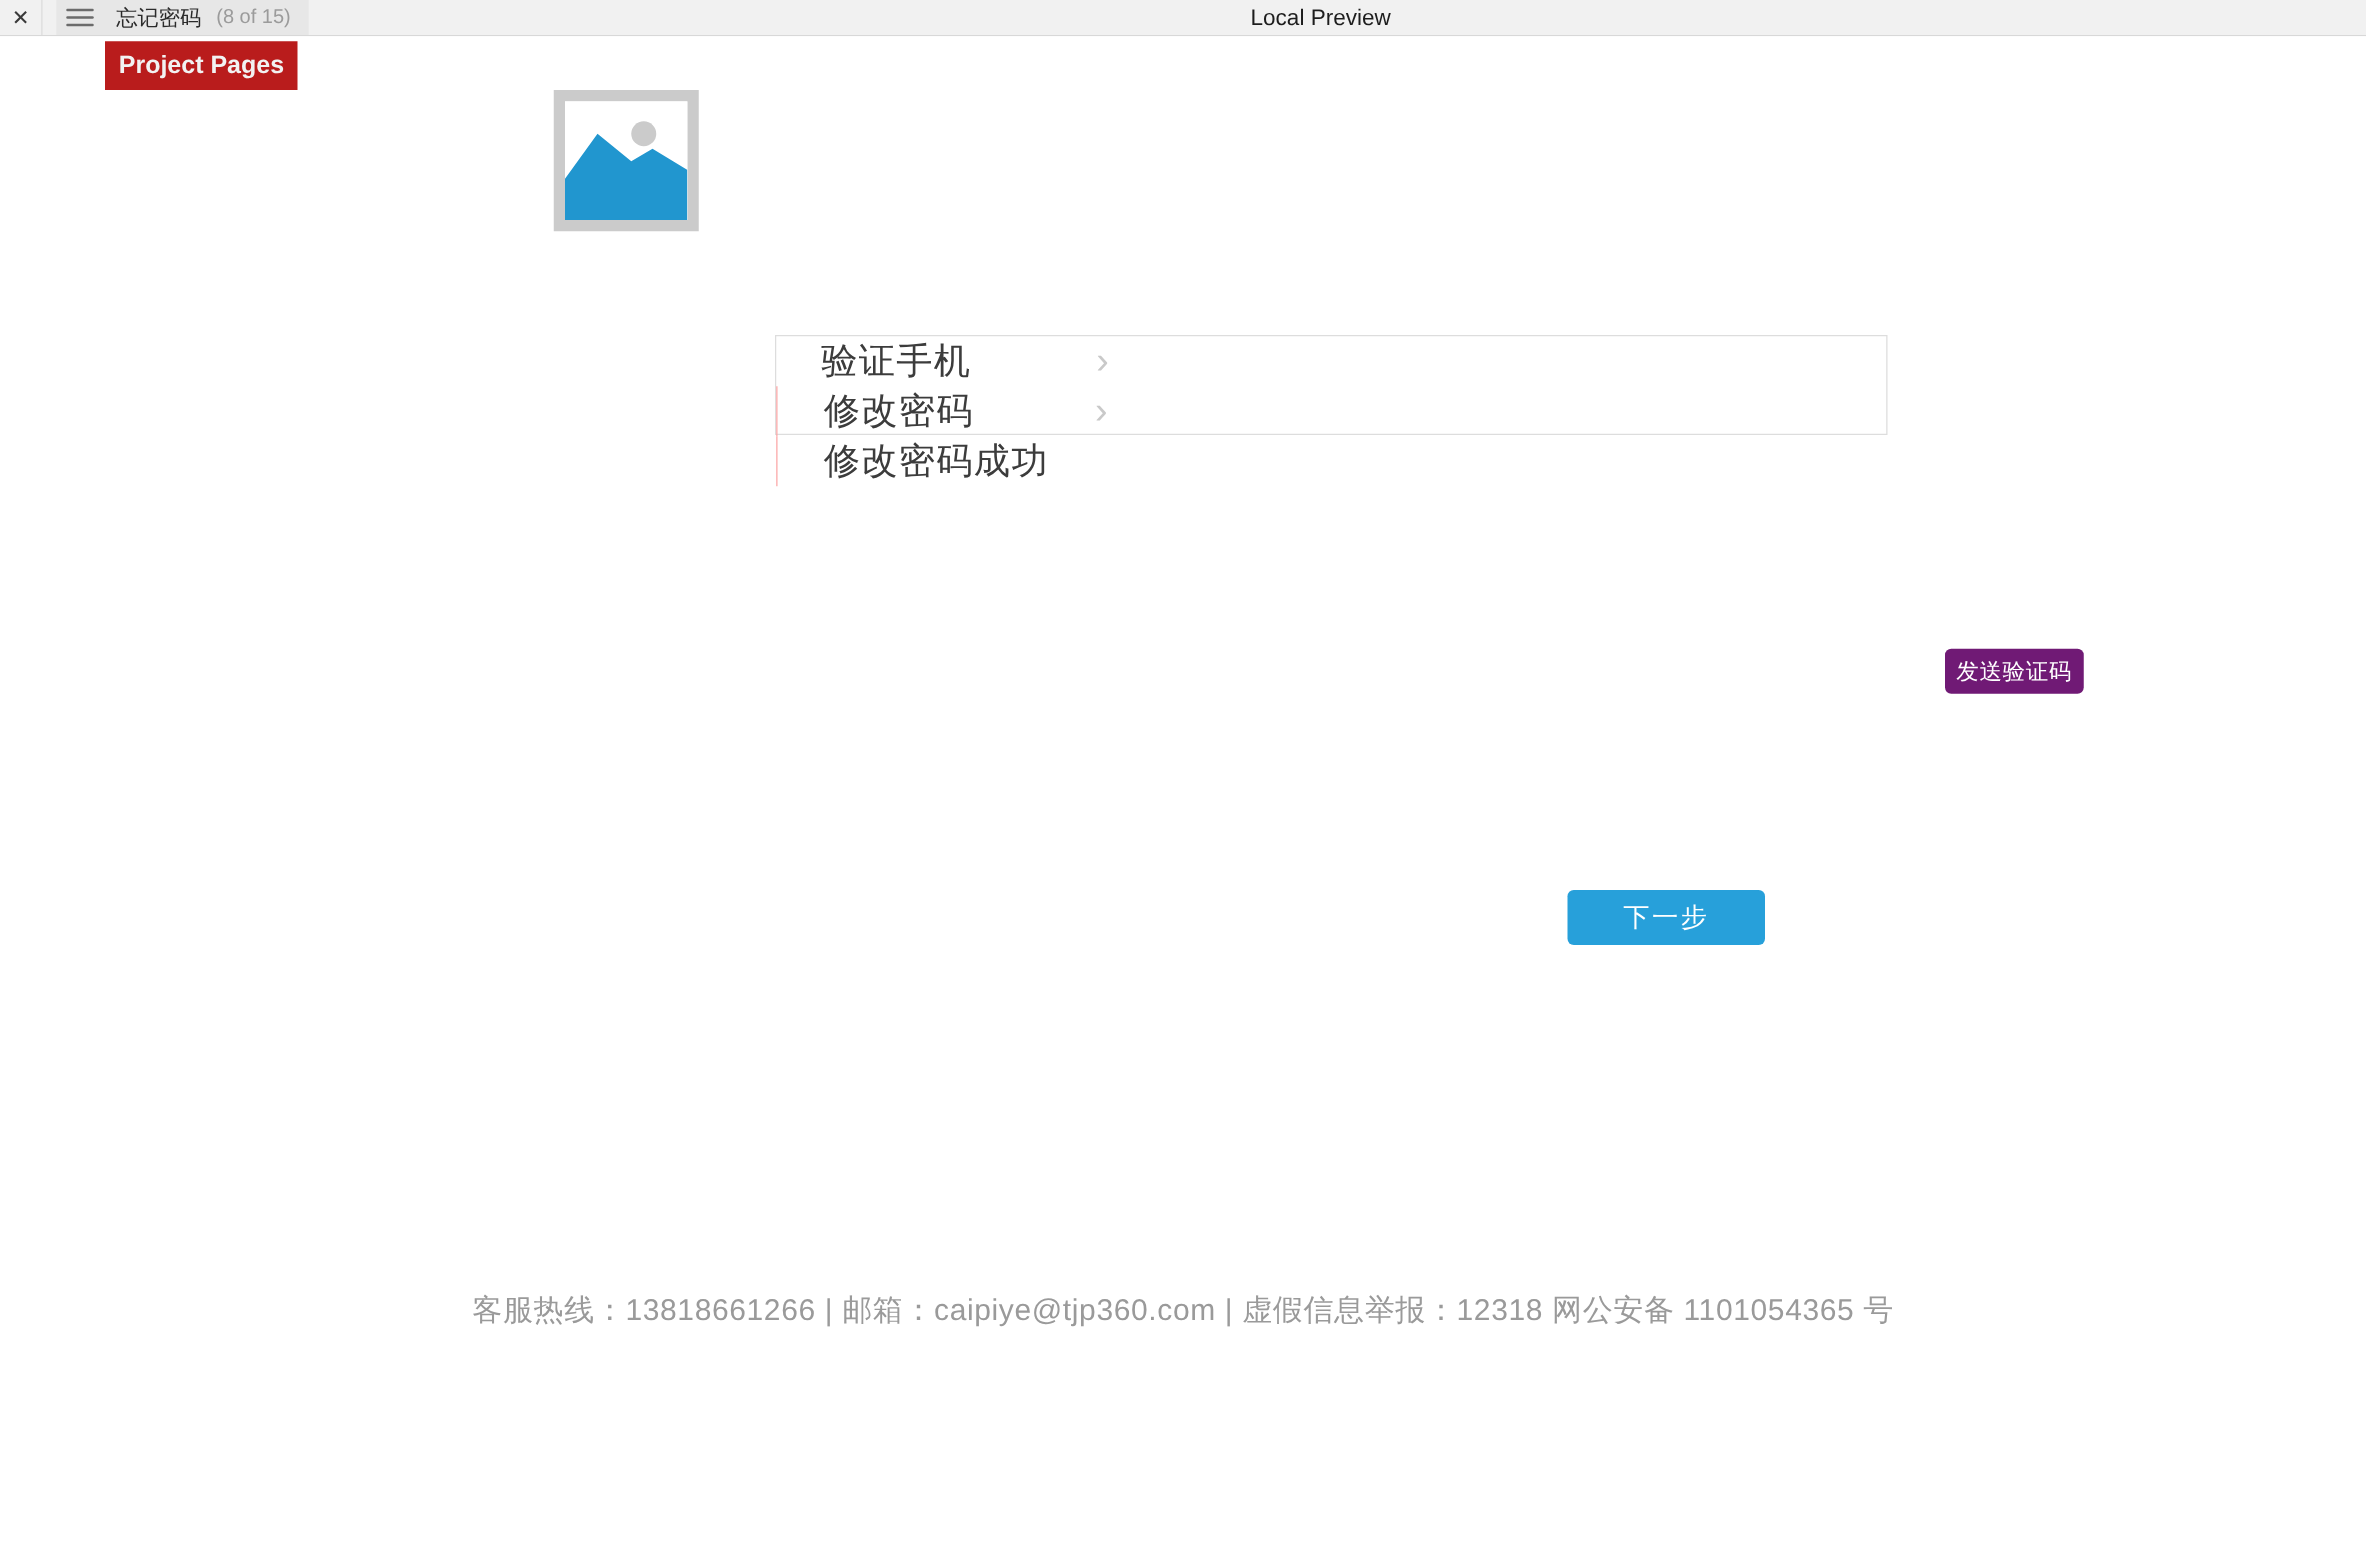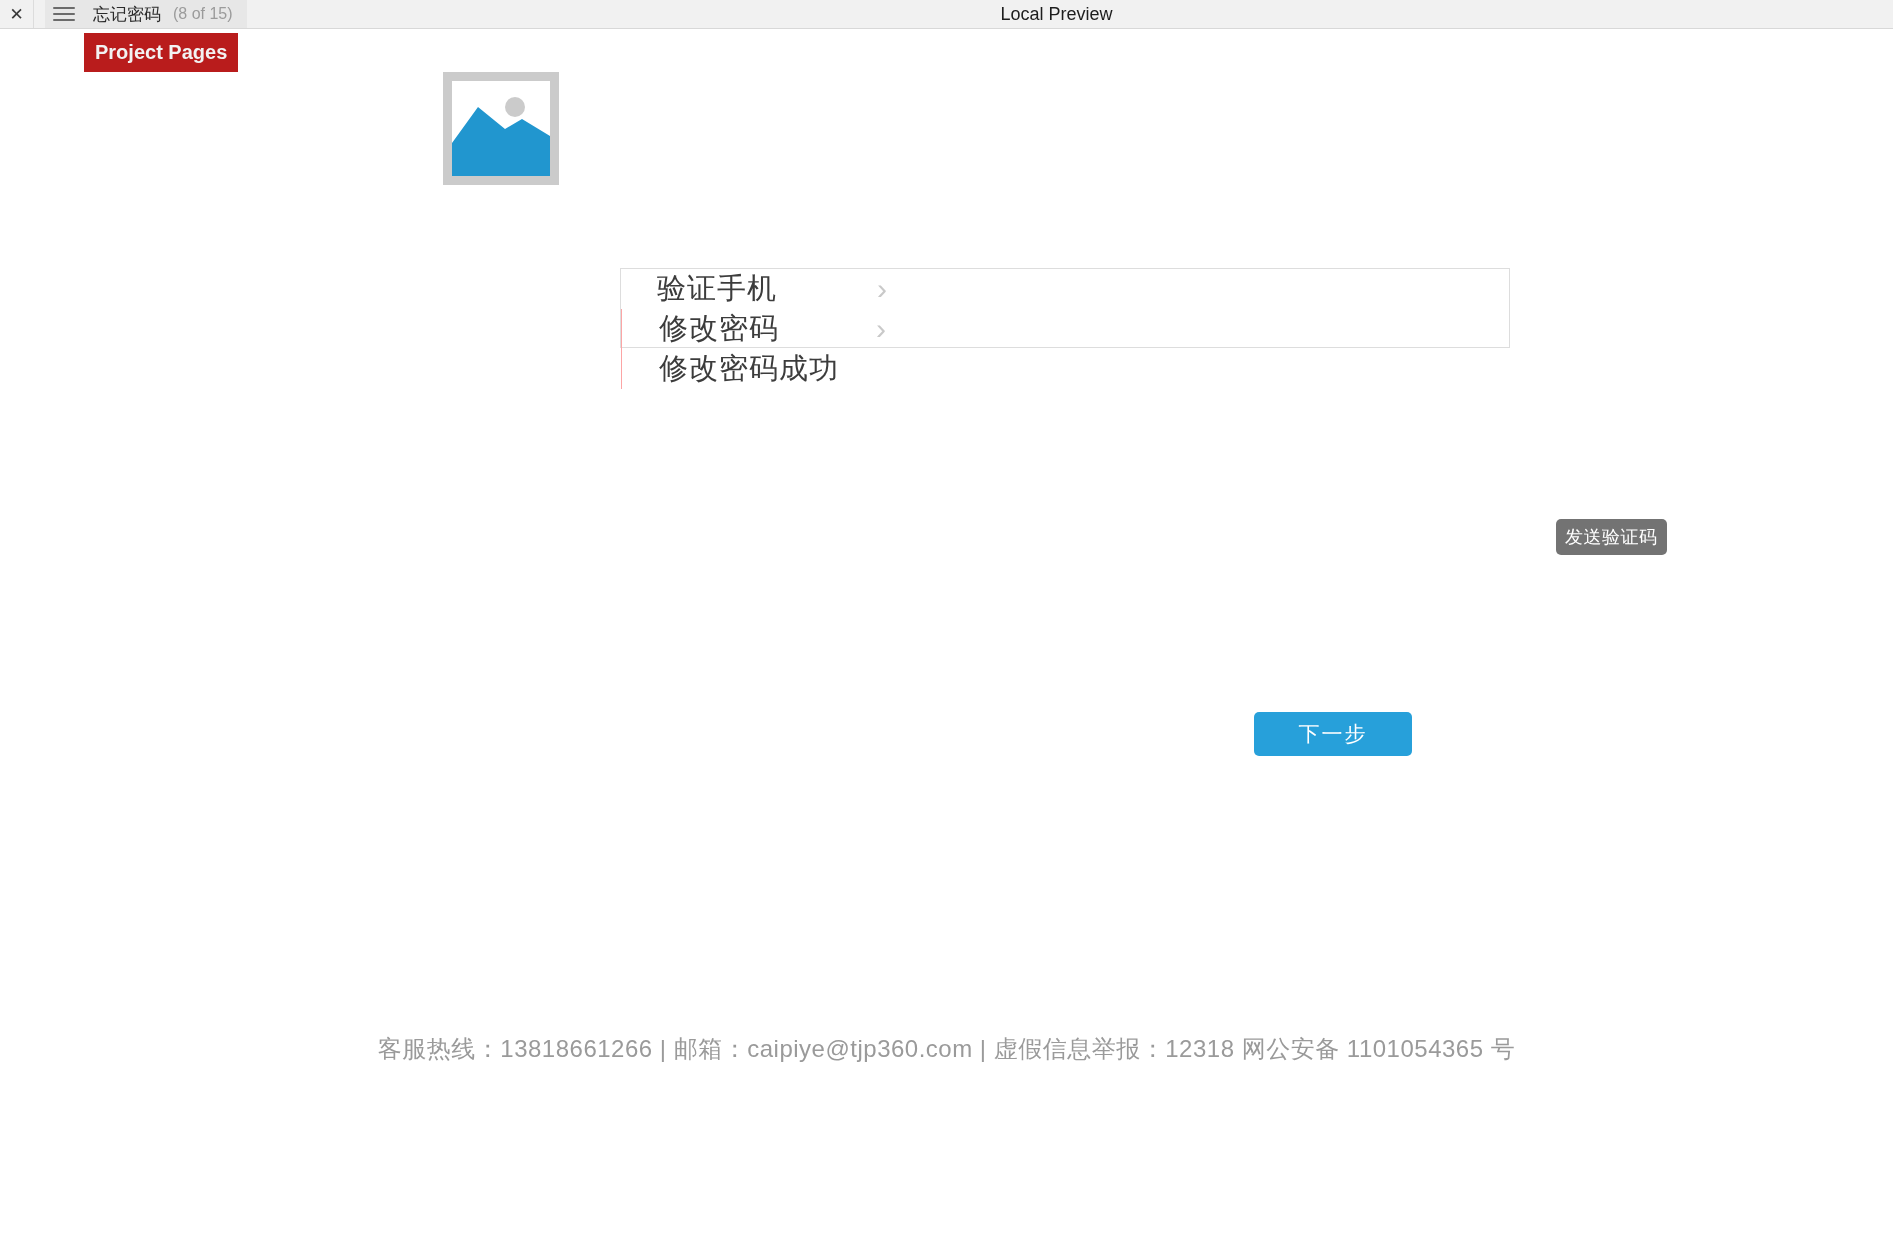--- a/index.html
+++ b/index.html
@@ -207,21 +207,21 @@
     font-family: "Liberation Sans", sans-serif;
     color: #333;
     padding: 0 8px;
     outline: none;
   }
   .send-code-btn {
     position: absolute;
     left: 1556px;
     top: 490px;
     height: 36px;
-    background: #737373;
+    background: #701a75;
     color: #ffffff;
     font-size: 18px;
     border: none;
     border-radius: 5px;
     padding: 0 9px;
     letter-spacing: 0.5px;
     cursor: pointer;
     font-family: "Liberation Sans", sans-serif;
     line-height: 36px;
   }

